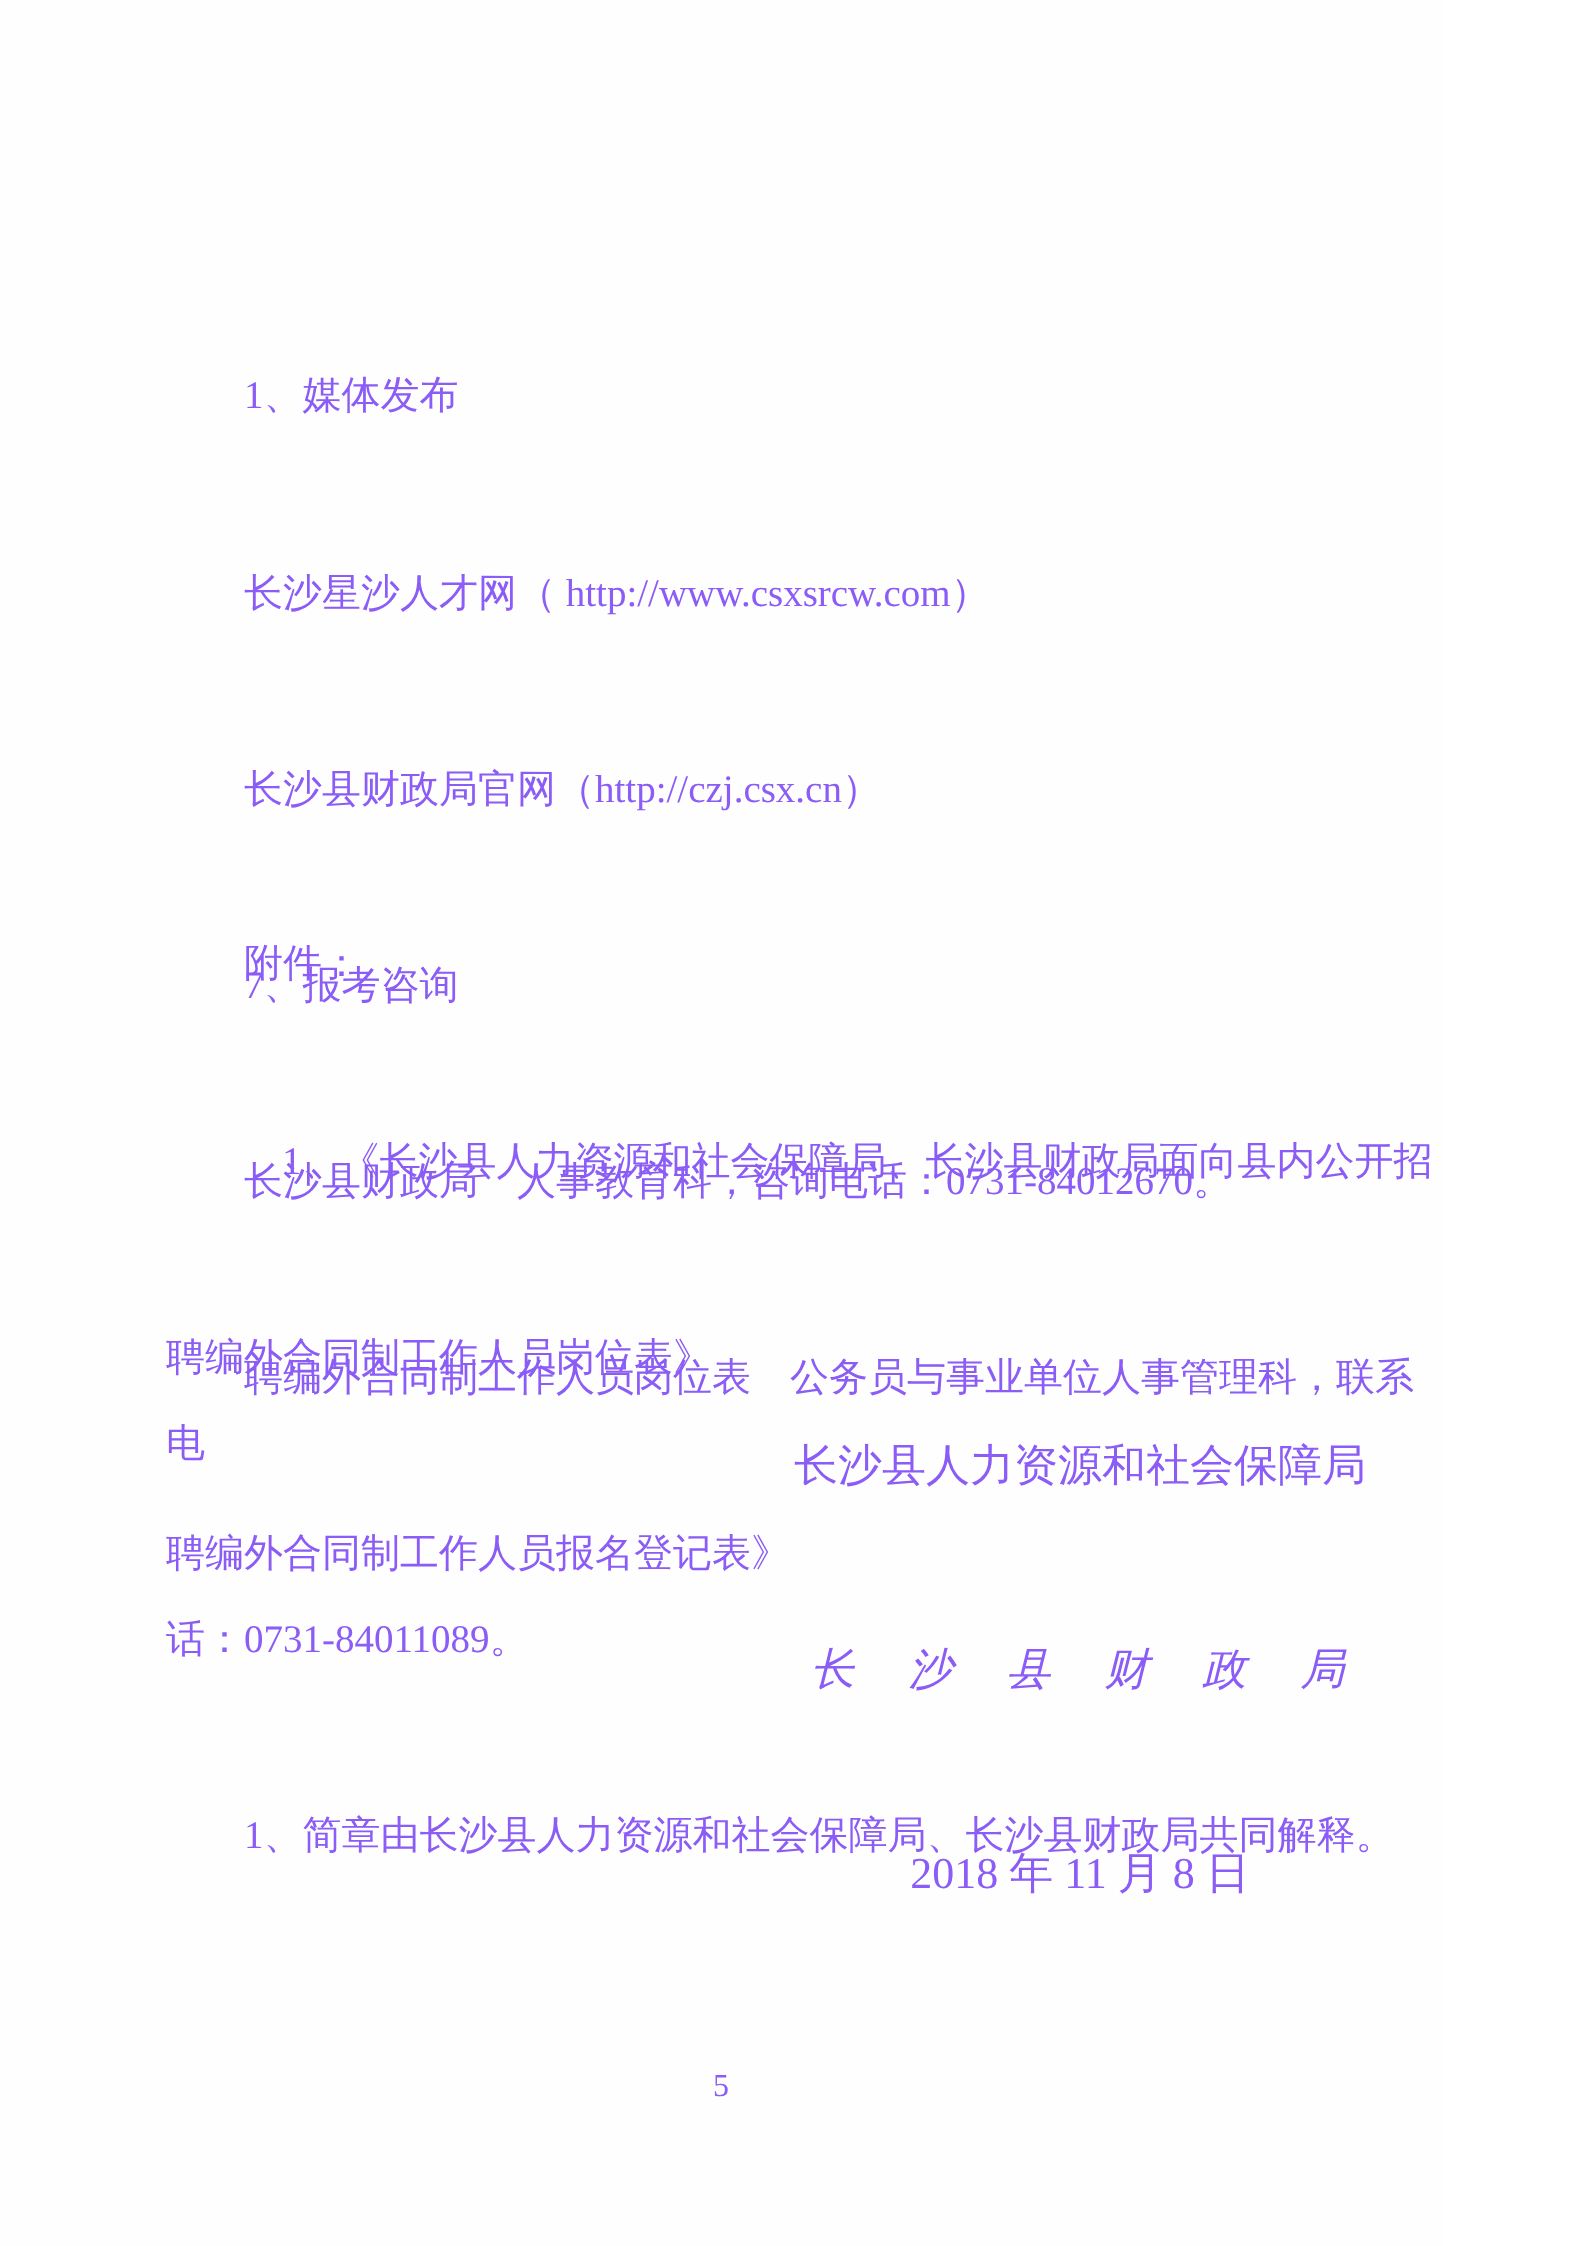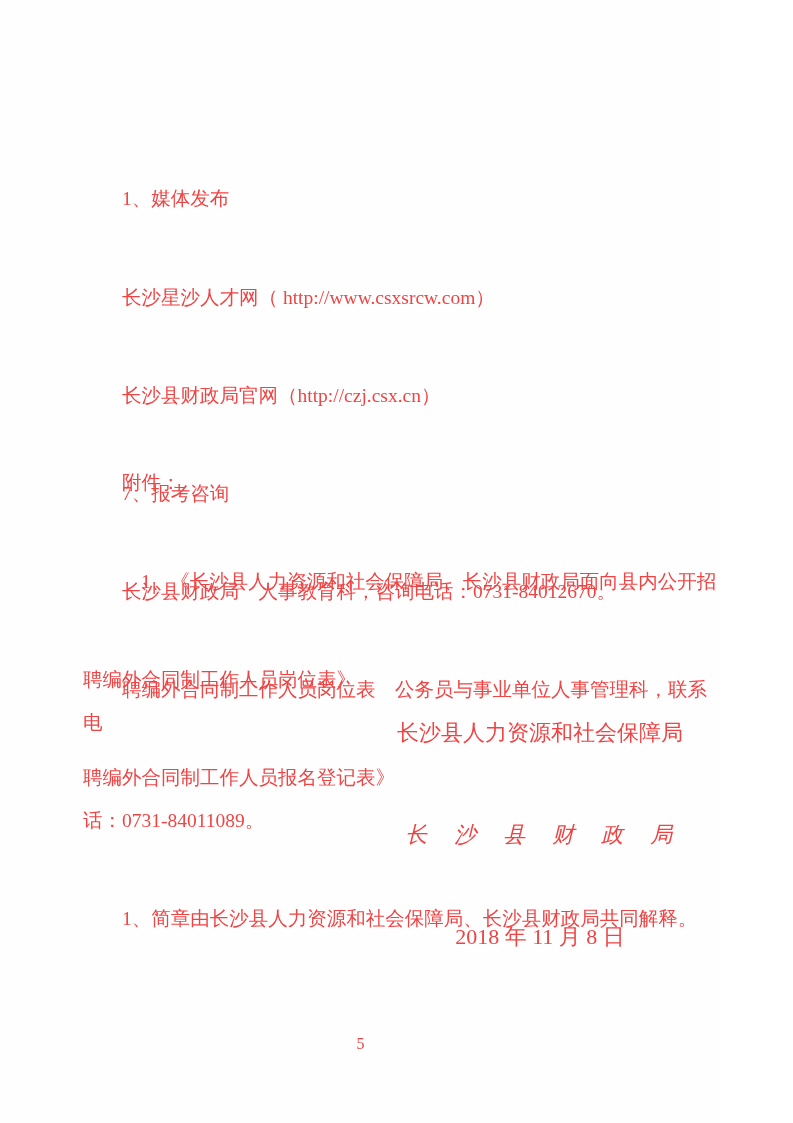--- a/index.html
+++ b/index.html
@@ -7,21 +7,21 @@
     padding: 0;
     background: #ffffff;
   }
   .page {
     position: relative;
     width: 721px;
     height: 1123px;
     background: #fefefe;
     overflow: hidden;
     font-family: "Liberation Serif", "DejaVu Serif", serif;
-    color: #ef4444;
+    color: #8b5cf6;
   }
   .text-block {
     position: absolute;
     left: 83px;
     width: 640px;
     font-size: 19.5px;
     line-height: 32.7px;
     white-space: pre-wrap;
   }
   #body-block { top: 118px; }

